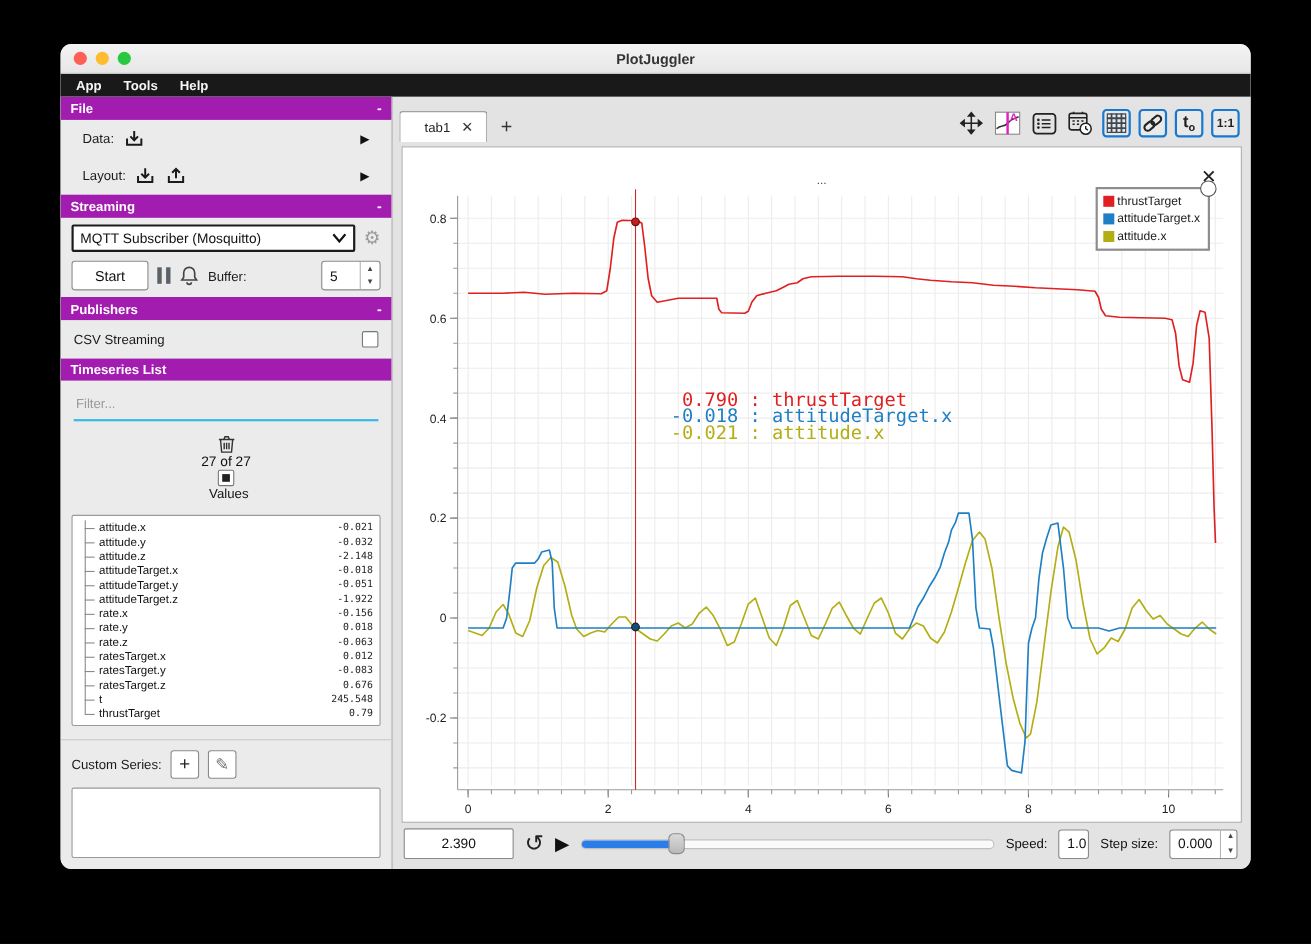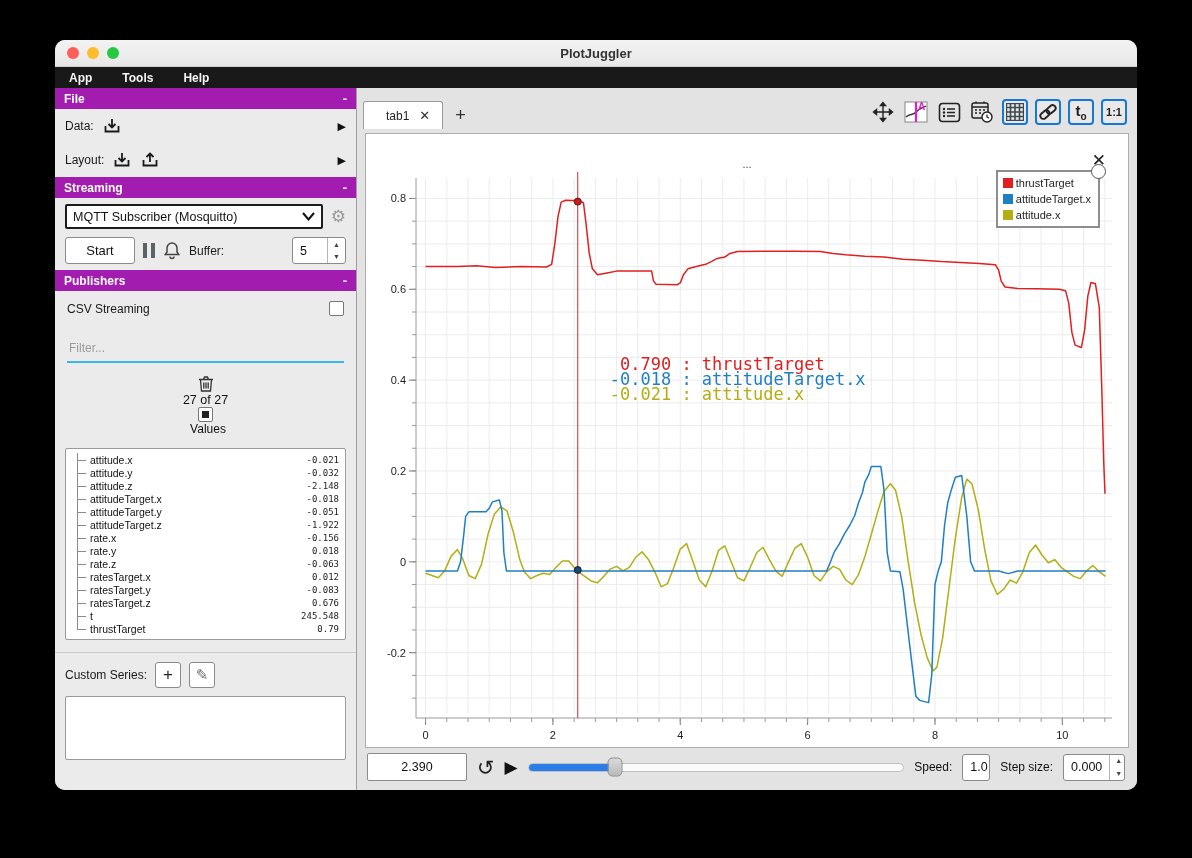--- a/index.html
+++ b/index.html
@@ -10,35 +10,35 @@
     box-shadow:0 30px 60px rgba(0,0,0,.65);
     display:flex; flex-direction:column;
   }
   
   .titlebar { height:27px; background:linear-gradient(#f3f3f3,#e7e7e7); border-bottom:1px solid #cfcfcf; position:relative; display:flex; align-items:center; justify-content:center; flex:0 0 auto; }
   .traffic { position:absolute; left:12px; top:7px; display:flex; gap:8px; }
   .light { width:12px; height:12px; border-radius:50%; }
   .light.red{ background:#ff5f57;} .light.yellow{ background:#febc2e;} .light.green{ background:#28c840;}
   .win-title { font-size:13px; font-weight:bold; color:#333; }
   
-  .menubar { height:21px; background:#191919; display:flex; align-items:center; padding:0 6px; gap:14px; flex:0 0 auto; }
+  .menubar { height:21px; background:#191919; display:flex; align-items:center; padding:0 6px; gap:4px; flex:0 0 auto; }
   .menu-item { color:#f5f5f5; font-size:12px; font-weight:bold; padding:1px 8px; }
   
   .body { flex:1; display:flex; min-height:0; }
   
   .sidebar { width:302px; flex:0 0 302px; background:#ebebeb; border-right:1px solid #9e9e9e; display:flex; flex-direction:column; overflow:hidden; }
   .sec-head { background:#a21caf; color:#fff; font-size:12px; font-weight:bold; padding:3px 9px; display:flex; justify-content:space-between; align-items:center; flex:0 0 auto; }
   .sec-head .collapse { font-weight:bold; font-size:13px; }
   .pad { padding:6px 10px; }
   .row { display:flex; align-items:center; gap:8px; }
   .lbl { font-size:12px; color:#1a1a1a; }
   .spacer { flex:1; }
   .arrow-right { font-size:11px; color:#111; }
   .icon-btn svg, .mini-icon svg { display:block; }
-  .file-row { padding:7px 10px; }
+  .file-row { padding:7px 20px; }
   
   .combo { flex:1; height:25px; background:#fff; border:2px solid #1c1c1c; border-radius:2px; display:flex; align-items:center; padding:0 6px; gap:4px; }
   .combo .val { font-size:12.5px; color:#111; flex:1; white-space:nowrap; overflow:hidden; }
   .btn { background:#fff; border:1px solid #8a8a8a; border-radius:3px; display:flex; align-items:center; justify-content:center; }
   .start-btn { width:70px; height:27px; font-size:13px; color:#111; }
   .pause { display:flex; gap:4px; }
   .pause i { display:block; width:4px; height:15px; background:#5a6268; }
   .spin { display:flex; height:27px; background:#fff; border:1px solid #8a8a8a; border-radius:3px; overflow:hidden; }
   .spin .sval { display:flex; align-items:center; padding:0 7px; font-size:12.5px; color:#111; }
   .spin .arrows { display:flex; flex-direction:column; border-left:1px solid #b5b5b5; }
@@ -195,20 +195,23 @@
       <div class="sec-head">
         <span>Publishers</span>
         <span class="collapse">-</span>
       </div>
       <div class="pad row" style="padding:10px 12px;">
         <span class="lbl">CSV Streaming</span>
         <span class="spacer"></span>
         <span class="checkbox"></span>
       </div>
 
+      <div class="sec-head">
+        <span>Timeseries List</span>
+      </div>
       <div class="filter">
         <input type="text" placeholder="Filter..." style="">
       </div>
       <div class="counts">
         <span class="mini-icon">
           <svg width="16" height="18" viewBox="0 0 16 18">
               <path d="M2.5 5 L3.5 16 h9 L13.5 5 M1 4.5 h14 M5.5 4.5 L6.5 2 h3 L10.5 4.5 M5.8 7.5 v6 M8 7.5 v6 M10.2 7.5 v6" fill="none" stroke="#333" stroke-width="1.3"></path>
             </svg>
         </span>
         <span class="cnt">27 of 27</span>

